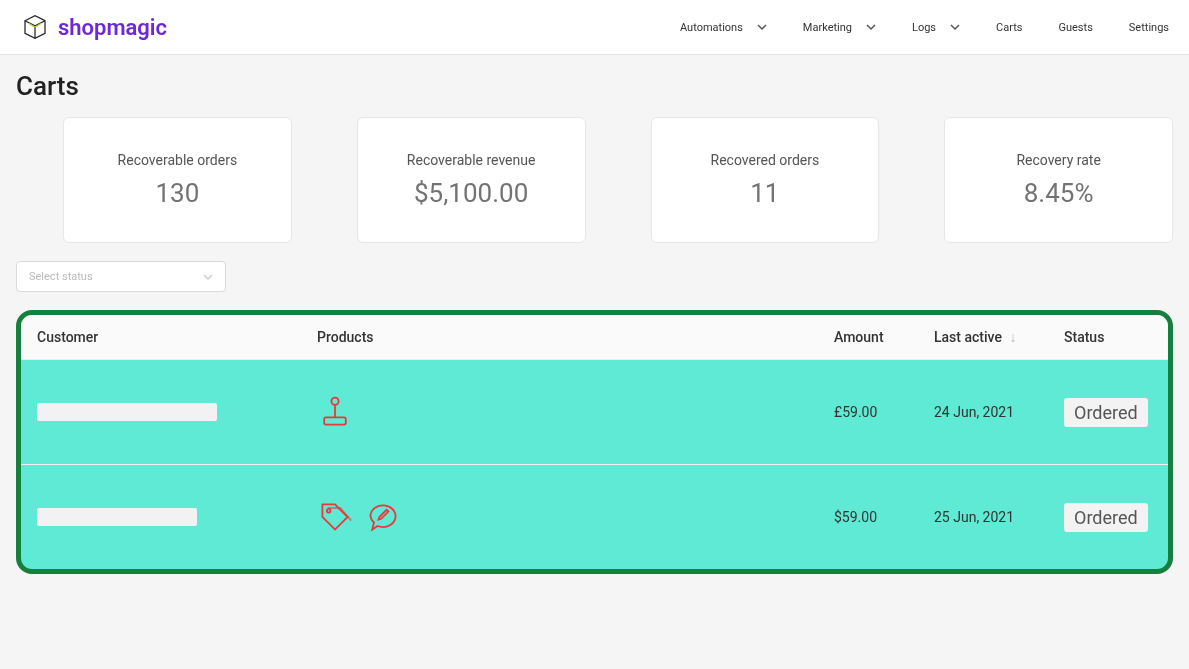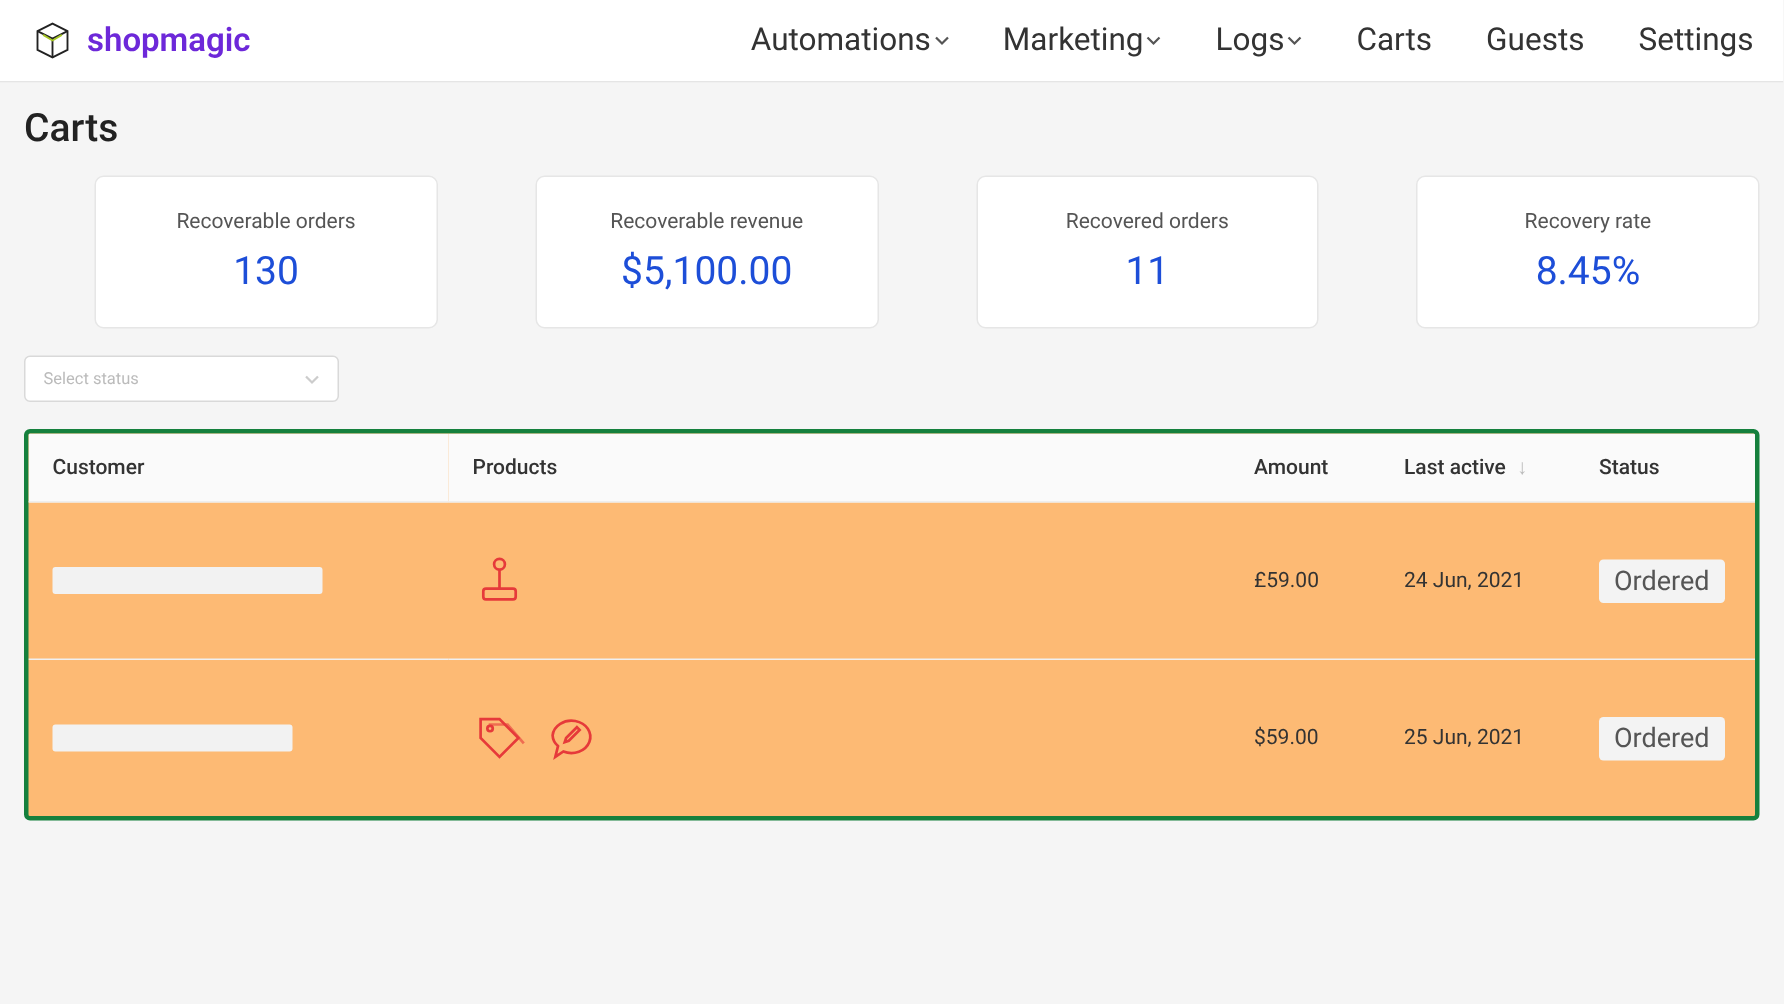--- a/index.html
+++ b/index.html
@@ -27,24 +27,24 @@
   }
   .logo svg { width: 30px; height: 30px; }
   .nav {
     display: flex;
     gap: 36px;
     align-items: center;
   }
   .nav-item {
     display: flex;
     align-items: center;
-    gap: 2px;
+    gap: 14px;
     color: #333;
     cursor: pointer;
-    font-size: 21px;
+    font-size: 11px;
   }
   .chevron {
     width: 10px; height: 10px;
     display: inline-block;
   }
   .page {
     padding: 16px;
   }
   h1.page-title {
     font-size: 26px;
@@ -55,52 +55,52 @@
   .stats {
     display: flex;
     gap: 18px;
     margin-bottom: 18px;
   }
   .stat-card {
     background: #fff;
     border: 1px solid #e6e6e6;
     border-radius: 6px;
     flex: 1;
-    padding: 22px 10px;
+    padding: 34px 10px;
     text-align: center;
     margin-left: 47px;
   }
   .stat-label {
     color: #555;
     font-size: 14px;
     margin-bottom: 10px;
   }
   .stat-value {
     font-size: 26px;
-    color: #1d4ed8;
+    color: #737373;
     font-weight: 400;
   }
   .filter-row { margin-bottom: 18px; }
   .status-select {
     background: #fff;
     border: 1px solid #d9d9d9;
     border-radius: 4px;
     width: 210px;
     padding: 8px 12px;
     color: #bbb;
     font-size: 11px;
     display: flex;
     justify-content: space-between;
     align-items: center;
     cursor: pointer;
   }
   .table-wrap {
-    background: #fdba74;
-    border: 3px solid #15803d;
-    border-radius: 4px;
+    background: #5eead4;
+    border: 5px solid #15803d;
+    border-radius: 16px;
     overflow: hidden;
   }
   table { width: 100%; border-collapse: collapse; }
   thead th {
     text-align: left;
     font-weight: 500;
     color: #333;
     font-size: 14px;
     padding: 14px 16px;
     background: #fafafa;

